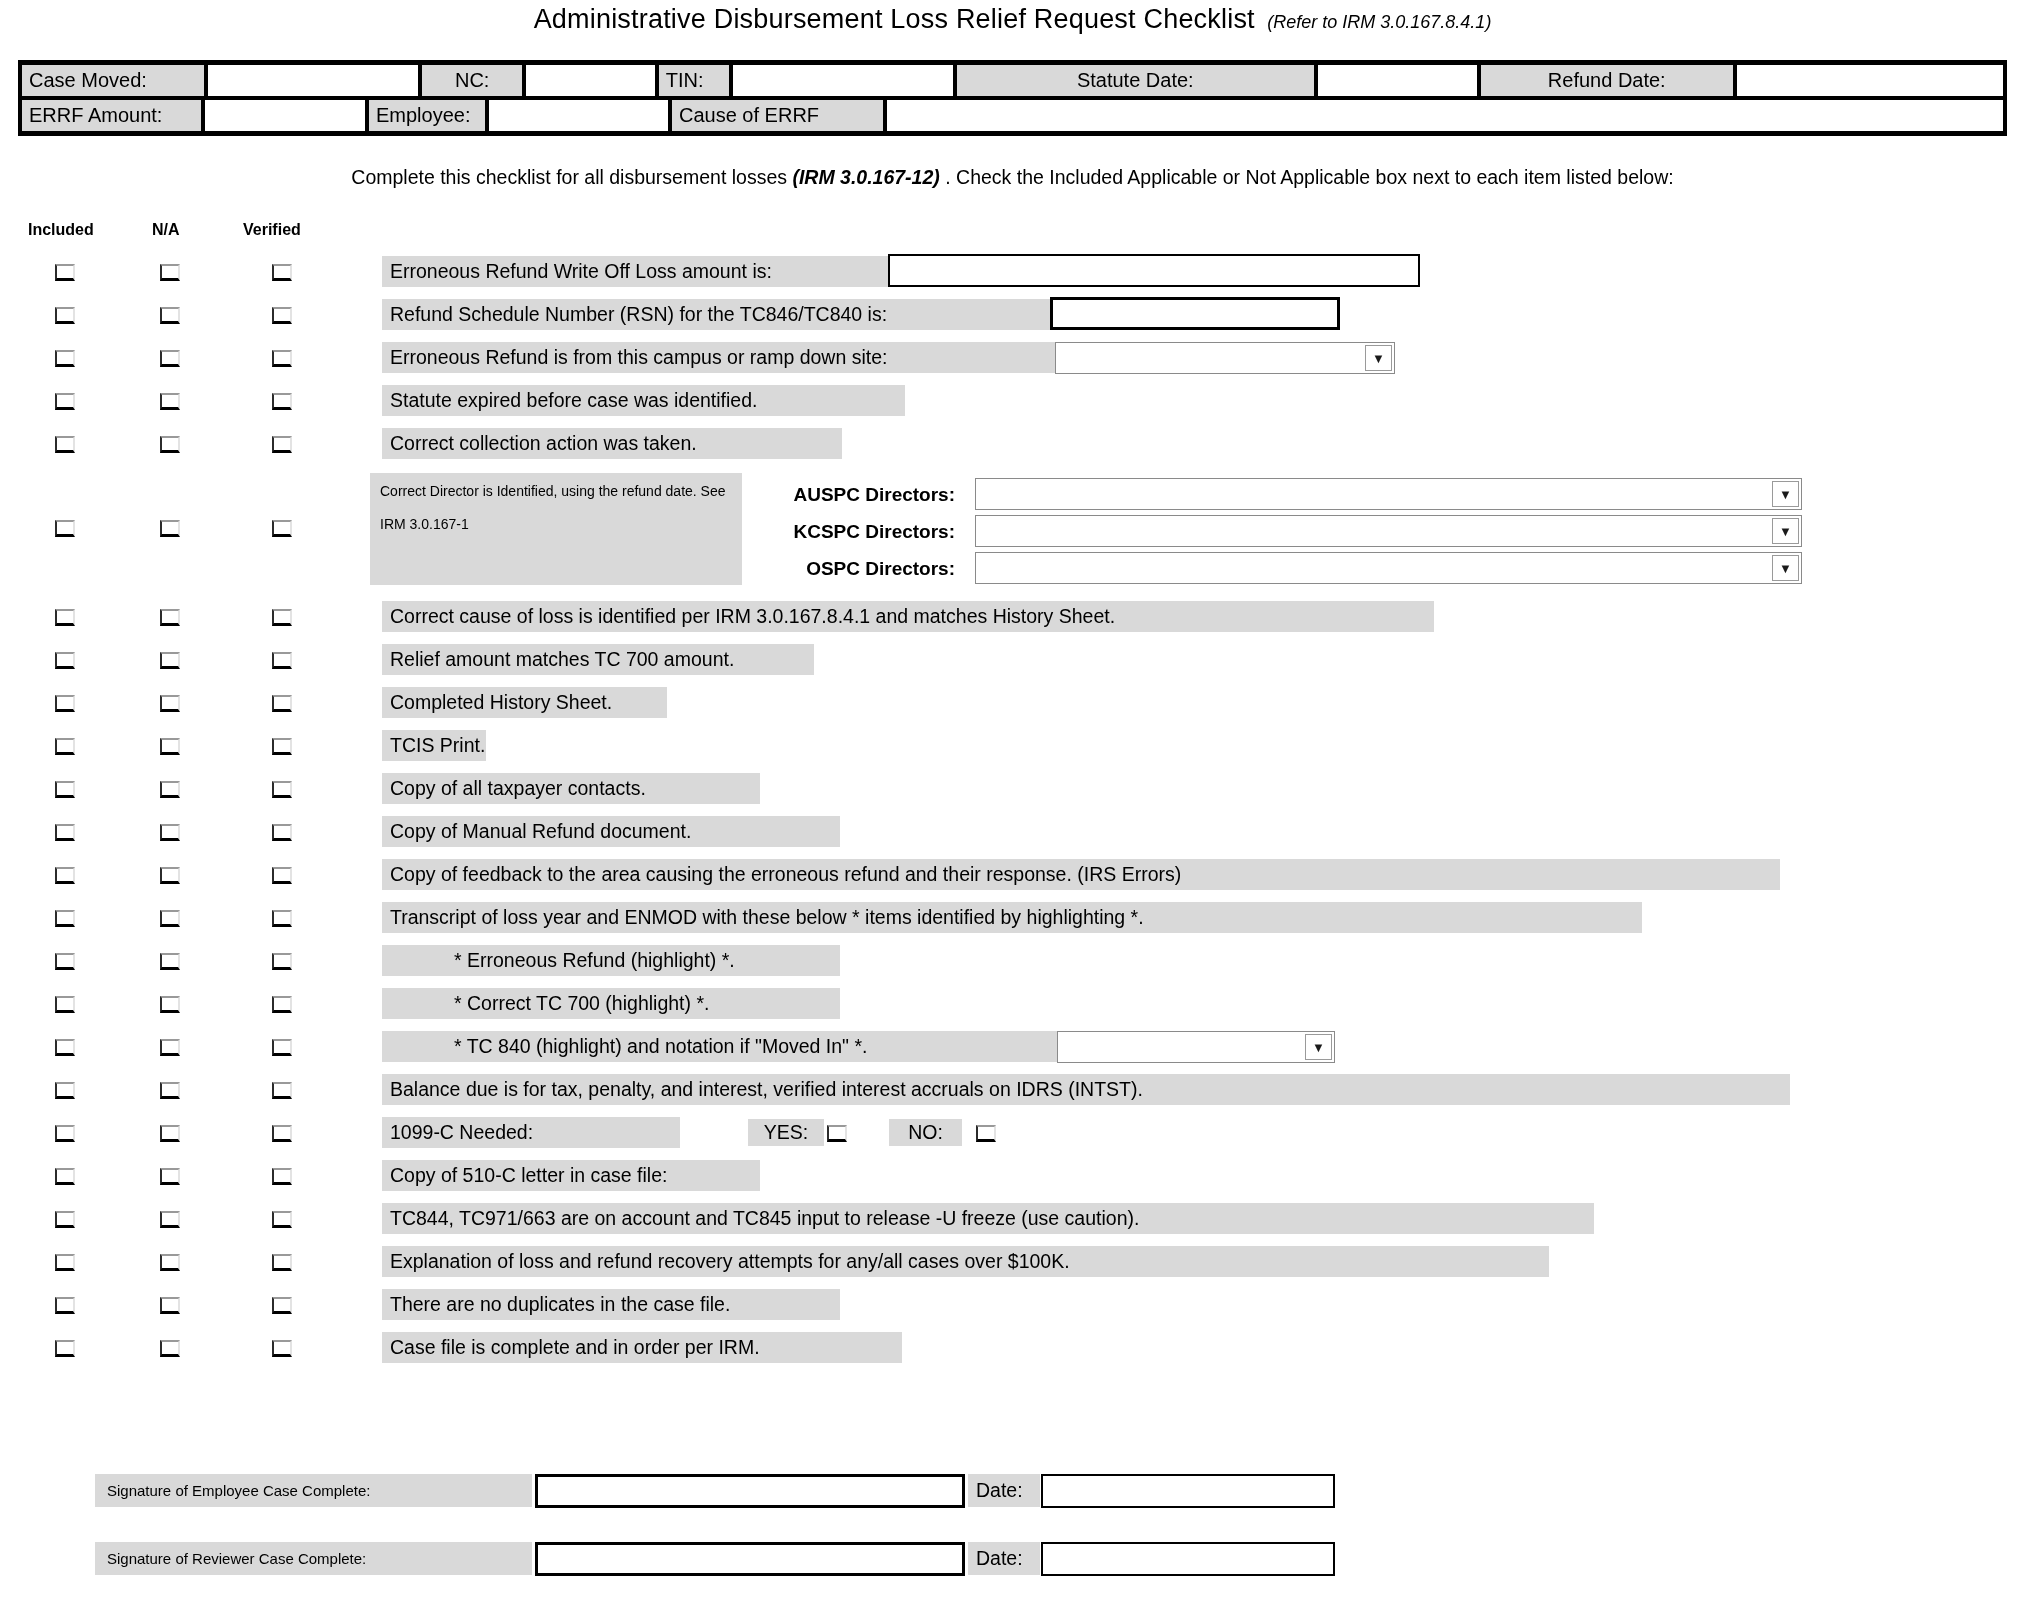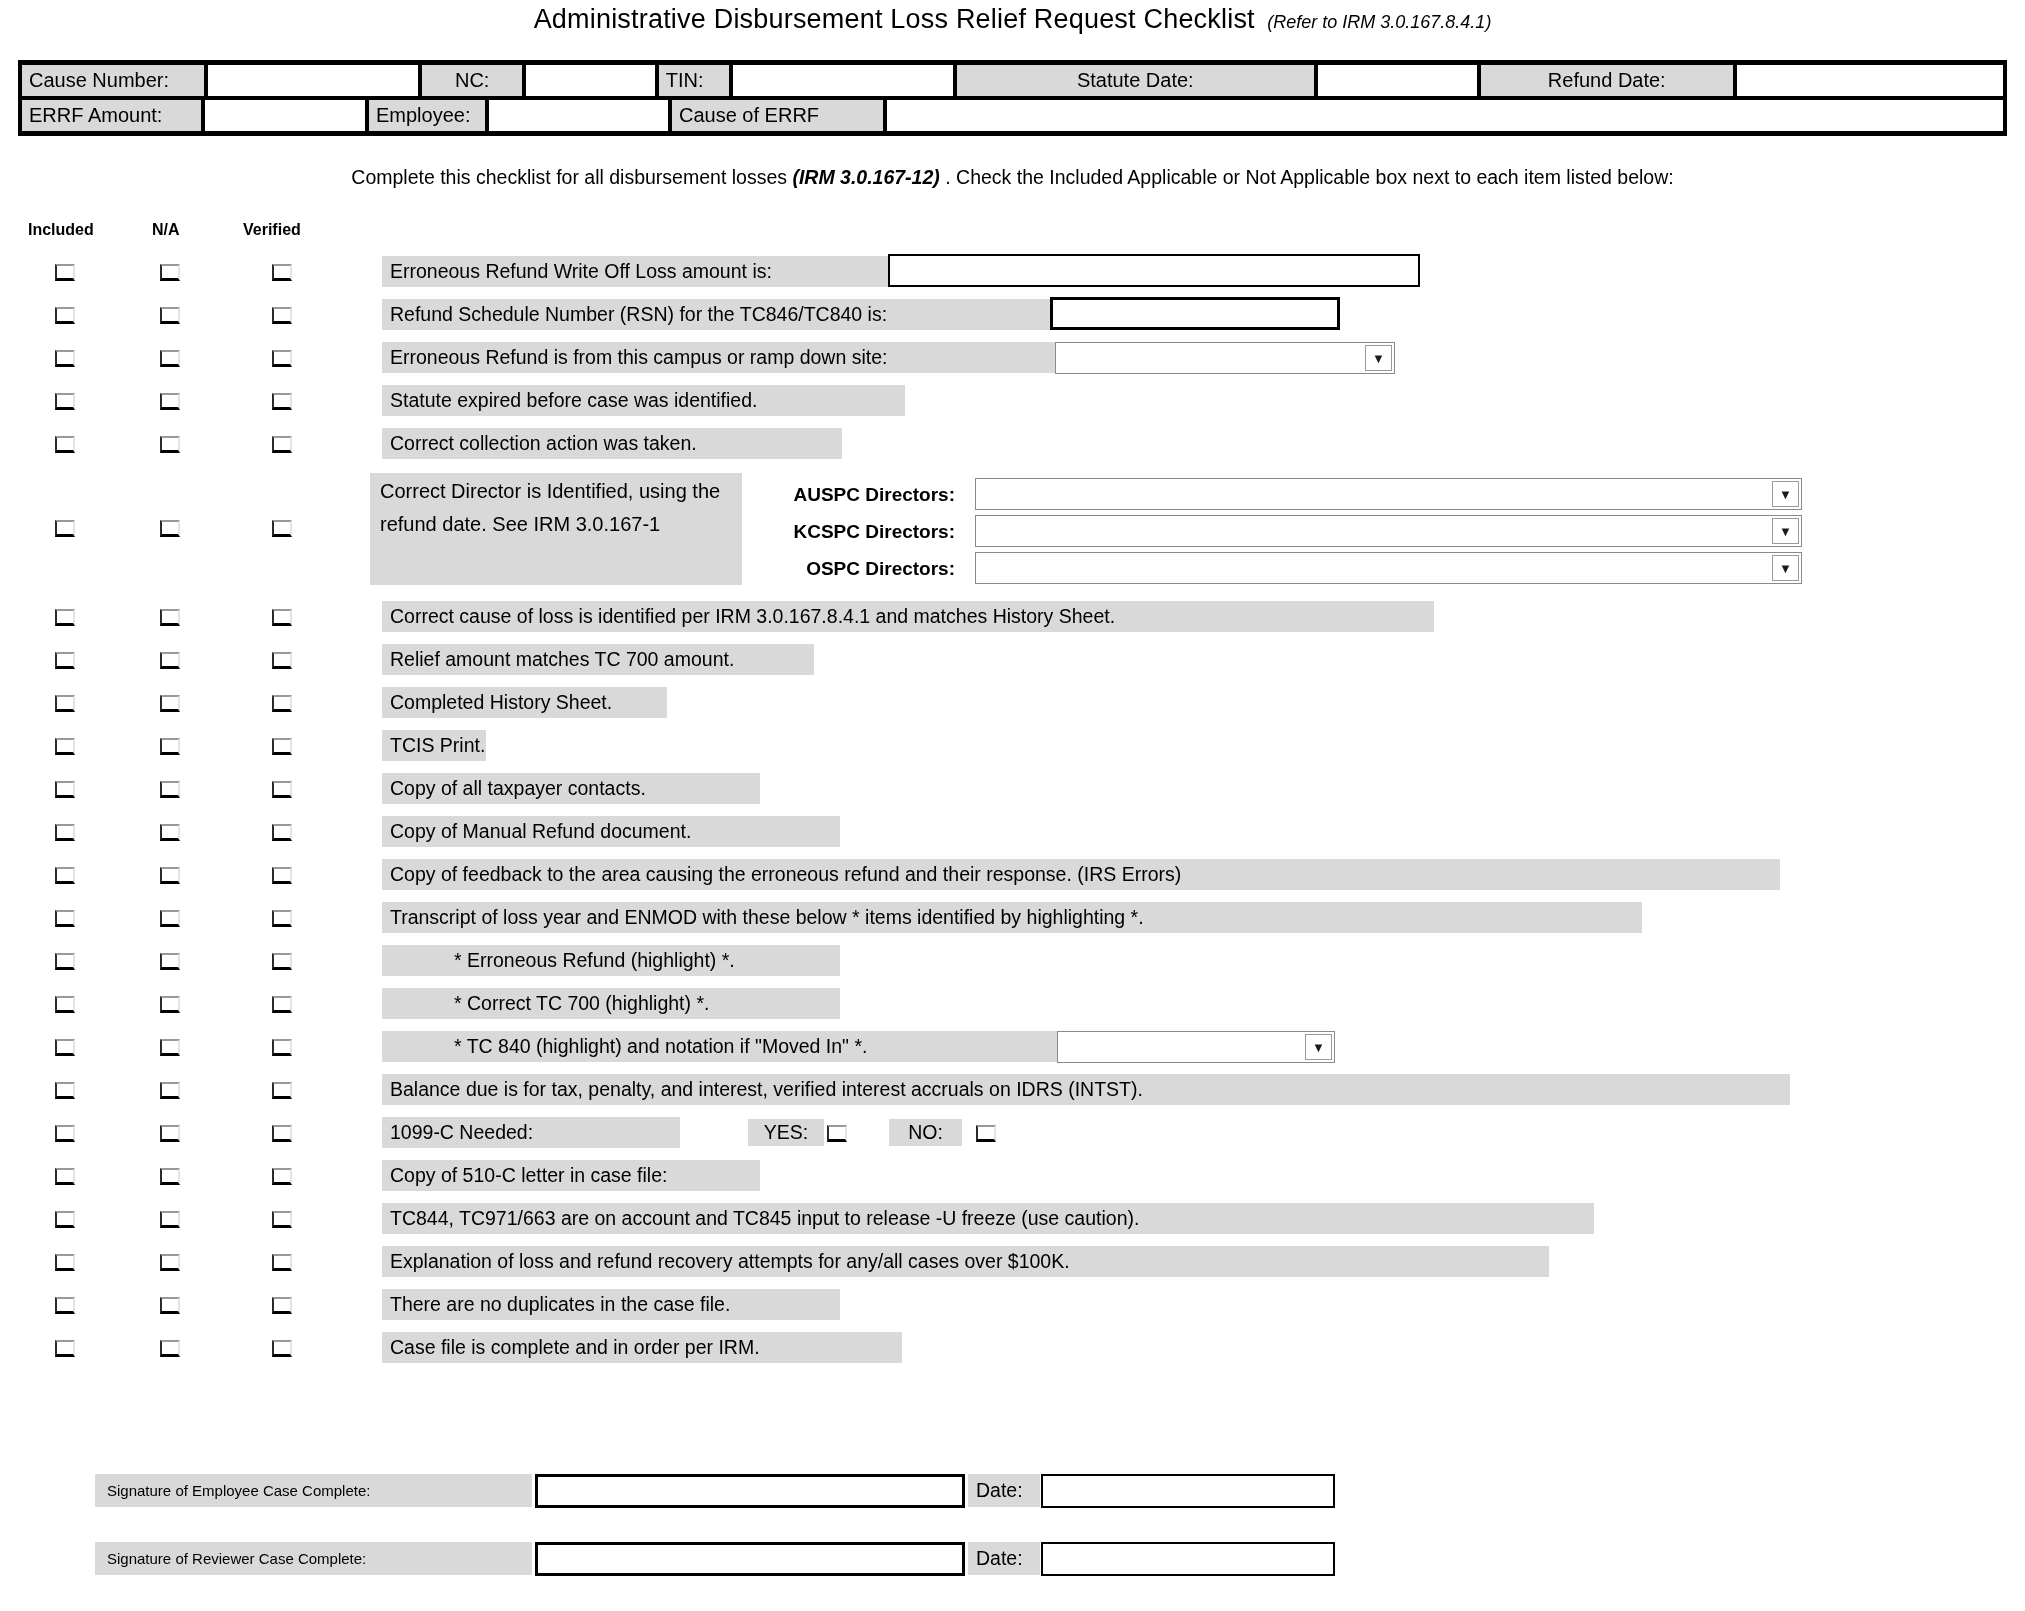--- a/index.html
+++ b/index.html
@@ -54,21 +54,21 @@
   .sel-arrow {
     position:absolute; right:2px; top:2px; bottom:2px; width:25px;
     border:1px solid #9a9a9a; background:#fff; color:#1a1a1a;
     display:flex; align-items:center; justify-content:center; font-size:13px; line-height:1;
   }
   
   .row.directors { height:130px; }
   .row.directors .cb { top:55px; }
   .dir-label {
     position:absolute; left:370px; top:8px; width:372px; height:112px;
-    background:#d9d9d9; font-size:20px; line-height:33px; padding:2px 10px; box-sizing:border-box;
+    background:#d9d9d9; font-size:14px; line-height:33px; padding:2px 10px; box-sizing:border-box;
   }
   .dir-sub-label {
     position:absolute; left:600px; width:355px; text-align:right;
     font-weight:bold; font-size:19px; line-height:33px; white-space:nowrap;
   }
   .dir-select { position:absolute; left:975px; width:827px; }
   
   .yn-label {
     position:absolute; top:8px; height:27px; line-height:27px; background:#d9d9d9;
     font-size:19.5px; text-align:center; box-sizing:border-box;
@@ -97,21 +97,21 @@
 
 <div id="canvas">
 
   <div class="title-wrap">
     <span class="title-main">Administrative Disbursement Loss Relief Request Checklist</span>
     <span class="title-ref">(Refer to IRM 3.0.167.8.4.1)</span>
   </div>
 
   <div class="htable">
     <div class="hrow">
-      <div class="hcell gray" style="width:186px">Cause Number:</div>
+      <div class="hcell gray" style="width:186px">Case Moved:</div>
       <div class="hcell white" style="width:216px"><input type="text" value="" style=""></div>
       <div class="hcell gray ctr" style="width:102px">NC:</div>
       <div class="hcell white" style="width:132px"><input type="text" value="" style=""></div>
       <div class="hcell gray" style="width:72px">TIN:</div>
       <div class="hcell white" style="width:225px"><input type="text" value="" style=""></div>
       <div class="hcell gray ctr" style="width:366px">Statute Date:</div>
       <div class="hcell white" style="width:163px"><input type="text" value="" style=""></div>
       <div class="hcell gray ctr" style="width:258px">Refund Date:</div>
       <div class="hcell white flexfill"><input type="text" value="" style=""></div>
     </div>

